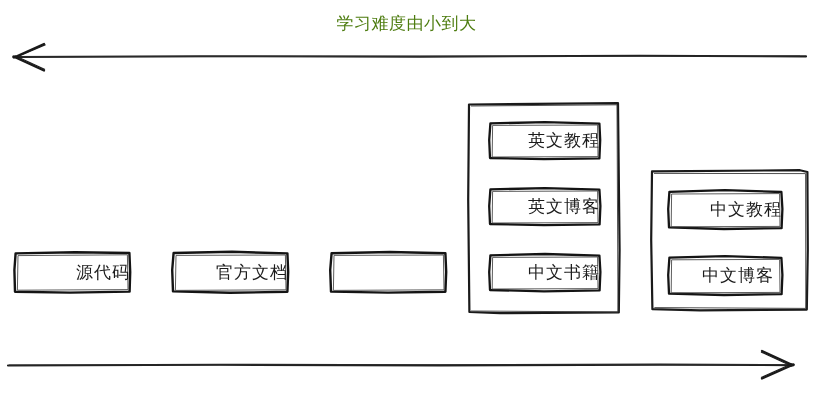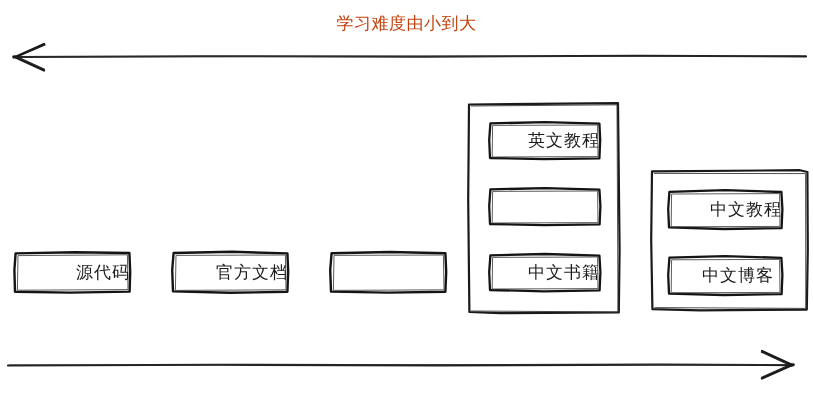--- a/index.html
+++ b/index.html
@@ -21,21 +21,21 @@
     position: absolute;
     left: 0;
     top: 0;
     width: 813px;
     height: 414px;
     pointer-events: none;
   }
   .axis-label {
     position: absolute;
     font-size: 17px;
-    color: #c2410c;
+    color: #4d7c0f;
     letter-spacing: 0.5px;
     white-space: nowrap;
     text-align: center;
     font-weight: 400;
   }
   #top-axis-label {
     left: 0;
     right: 0;
     top: 12px;
   }
@@ -151,20 +151,23 @@
     <span>源代码</span>
   </div>
 
 
   <div class="group-box" style="left:468px; top:103px; width:152px; height:210px;"></div>
 
   <div class="node" style="left:489px; top:122px; width:111px; height:37px;">
     <span>英文教程</span>
   </div>
 
+  <div class="node" style="left:489px; top:188px; width:111px; height:37px;">
+    <span>英文博客</span>
+  </div>
 
   <div class="node" style="left:489px; top:254px; width:111px; height:37px;">
     <span>中文书籍</span>
   </div>
 
   <div class="group-box" style="left:651px; top:170px; width:157px; height:140px;"></div>
 
   <div class="node" style="left:668px; top:190px; width:114px; height:38px;padding-left:44px;">
     <span>中文教程</span>
   </div>

